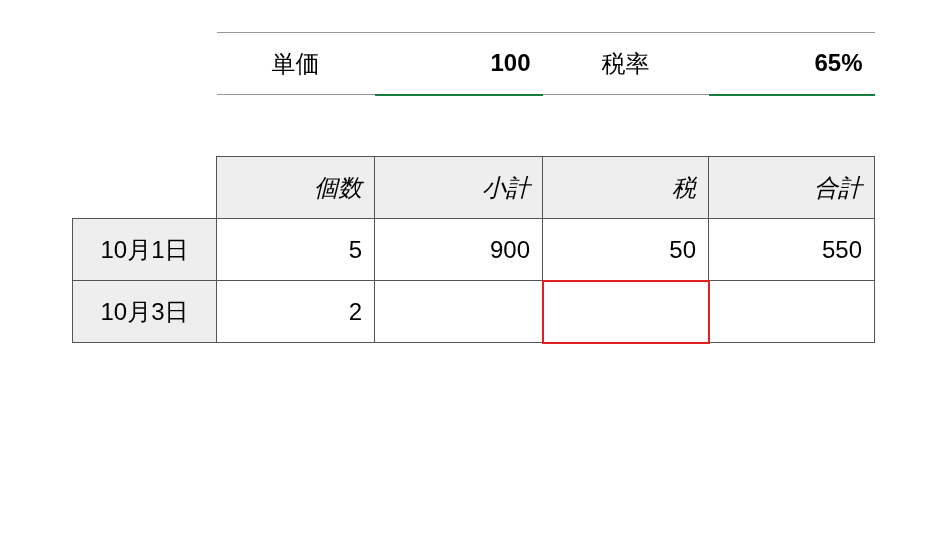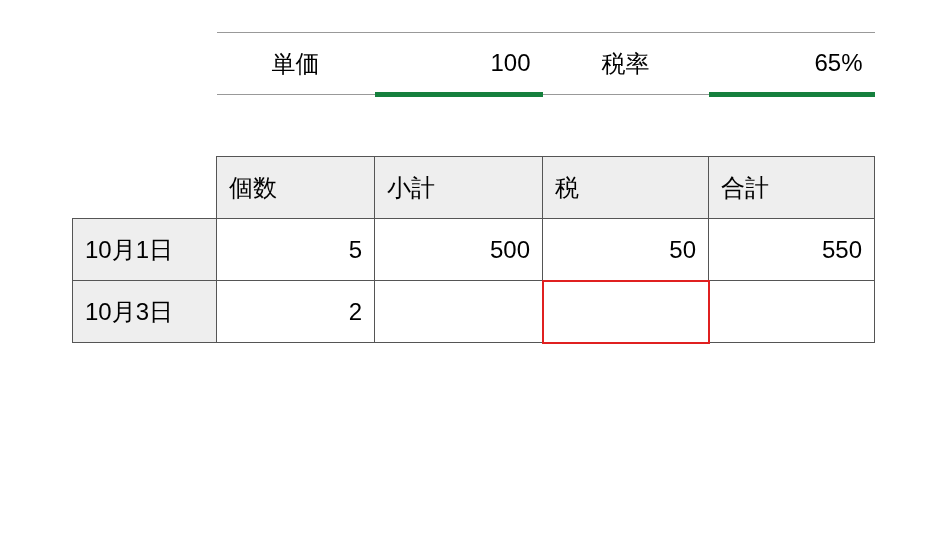--- a/index.html
+++ b/index.html
@@ -37,45 +37,47 @@
     
     .top-row td { border: none; }
     .top-row .label-cell {
       text-align: center;
       border-top: 1px solid #999;
       border-bottom: 1px solid #999;
     }
     .top-row .value-cell {
       text-align: right;
       border-top: 1px solid #999;
-      border-bottom: 5px solid #15803d;
+      border-bottom: 2px solid #15803d;
+      font-weight: bold;
     }
     .spacer td { height: 62px; border: none; }
     .spacer .under-top {
       border-top: 1px solid #999;
     }
 
     
     .hdr td {
       background: #eee;
-      text-align: left;
+      text-align: right;
       border: 1px solid #555;
+      font-style: italic;
     }
     .hdr .blank {
       background: #fff;
       border: none;
     }
 
     
     .data td {
       border: 1px solid #555;
     }
     .data .date-cell {
       background: #eee;
-      text-align: left;
+      text-align: center;
     }
     .data .num-cell {
       text-align: right;
     }
     .data .empty-cell {
       text-align: right;
     }
 
     .selected {
       position: relative;
@@ -110,21 +112,21 @@
       <td class="col-label blank"></td>
       <td class="col-qty">個数</td>
       <td class="col-sub">小計</td>
       <td class="col-tax">税</td>
       <td class="col-tot">合計</td>
     </tr>
 
     <tr class="data">
       <td class="col-label date-cell">10月1日</td>
       <td class="col-qty num-cell">5</td>
-      <td class="col-sub num-cell">500</td>
+      <td class="col-sub num-cell">900</td>
       <td class="col-tax num-cell">50</td>
       <td class="col-tot num-cell">550</td>
     </tr>
     <tr class="data">
       <td class="col-label date-cell">10月3日</td>
       <td class="col-qty num-cell">2</td>
       <td class="col-sub empty-cell"></td>
       <td class="col-tax empty-cell selected"></td>
       <td class="col-tot empty-cell"></td>
     </tr>

